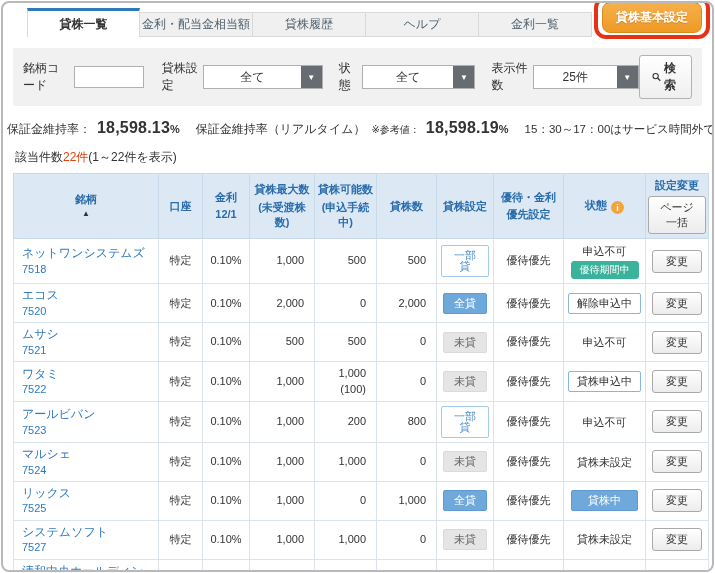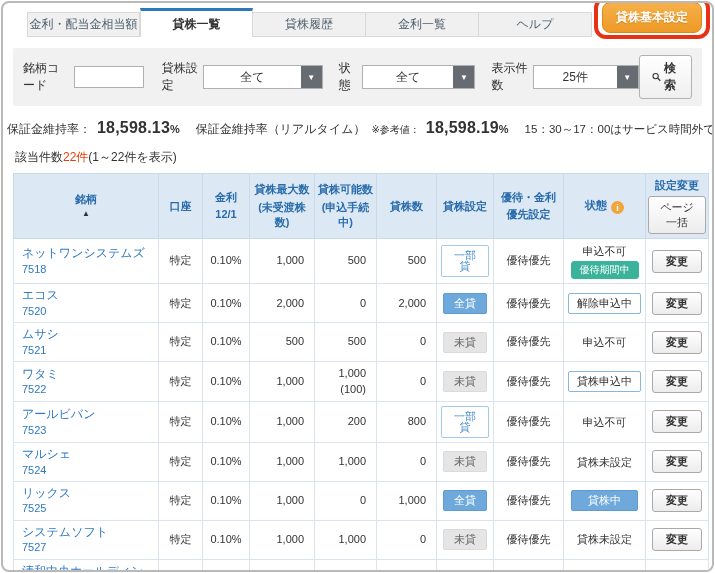--- a/index.html
+++ b/index.html
@@ -70,45 +70,45 @@
   .sort{display:block;font-size:8px;color:#333;margin-top:3px;}
   .info-i{
     display:inline-flex;width:13px;height:13px;border-radius:50%;background:#f2a53a;color:#fff;
     font-size:9px;font-weight:bold;align-items:center;justify-content:center;margin-left:4px;vertical-align:-2px;
     font-style:normal;cursor:pointer;
   }
   .btn-sm{
     background:linear-gradient(#fff,#ececec);border:1px solid #a9a9a9;border-radius:3px;
     padding:3px 9px;font-size:11px;color:#333;cursor:pointer;font-family:inherit;
   }
-  .btn-change{padding:3px 13px;font-weight:bold;}
+  .btn-change{padding:3px 13px;}
   .th-stack{display:block;margin-top:3px;}
 
   .bdg{display:inline-block;border-radius:2px;font-size:11px;line-height:1;}
   .b-outline{color:#4a8fc7;border:1px solid #a5c9e8;background:#fff;padding:4px 9px;}
   .b-solid{color:#fff;background:#6fa9db;border:1px solid #5d9bd2;padding:4px 10px;}
   .b-gray{color:#666;background:#e5e5e5;border:1px solid #dadada;padding:4px 10px;}
   .b-teal{color:#fff;background:#3bb29b;border:1px solid #3bb29b;border-radius:3px;padding:3px 8px;font-size:10px;}
   .b-stout{color:#333;background:#fff;border:1px solid #86b7e0;padding:4px 8px;}
   .b-ssolid{color:#fff;background:#6fa9db;border:1px solid #5d9bd2;padding:4px 16px;}
   .status-text{line-height:1.5;}
   .status-text + .bdg{margin-top:2px;}
 </style>
 </head>
 <body>
 
 <div class="frame">
 
   <div class="tabbar">
     <div id="tabs" style="display:flex;align-items:flex-end;">
+        <div class="tab active">貸株一覧</div>
         <div class="tab">金利・配当金相当額</div>
-        <div class="tab active">貸株一覧</div>
         <div class="tab">貸株履歴</div>
+        <div class="tab">ヘルプ</div>
         <div class="tab">金利一覧</div>
-        <div class="tab">ヘルプ</div>
       </div>
     <div class="settings-wrap">
       <button class="btn-settings">貸株基本設定</button>
       <span class="red-ring"></span>
     </div>
   </div>
 
   <div class="filterbar">
     <label>銘柄コード</label>
     <input class="txt" value="" style="">

